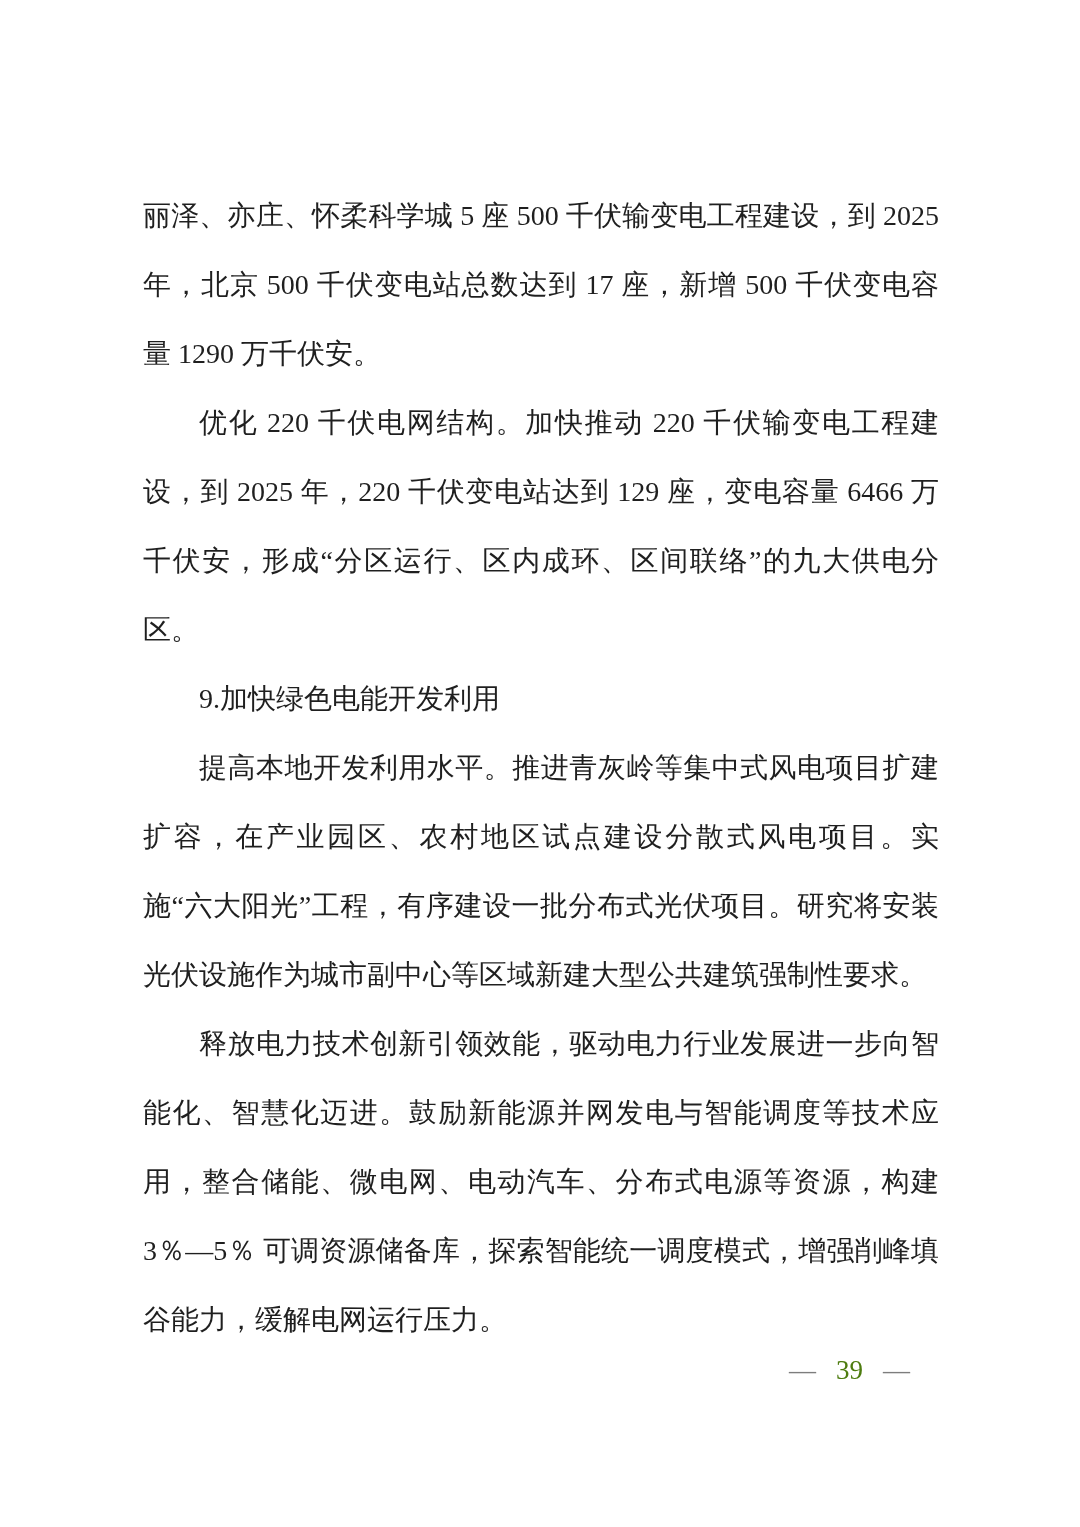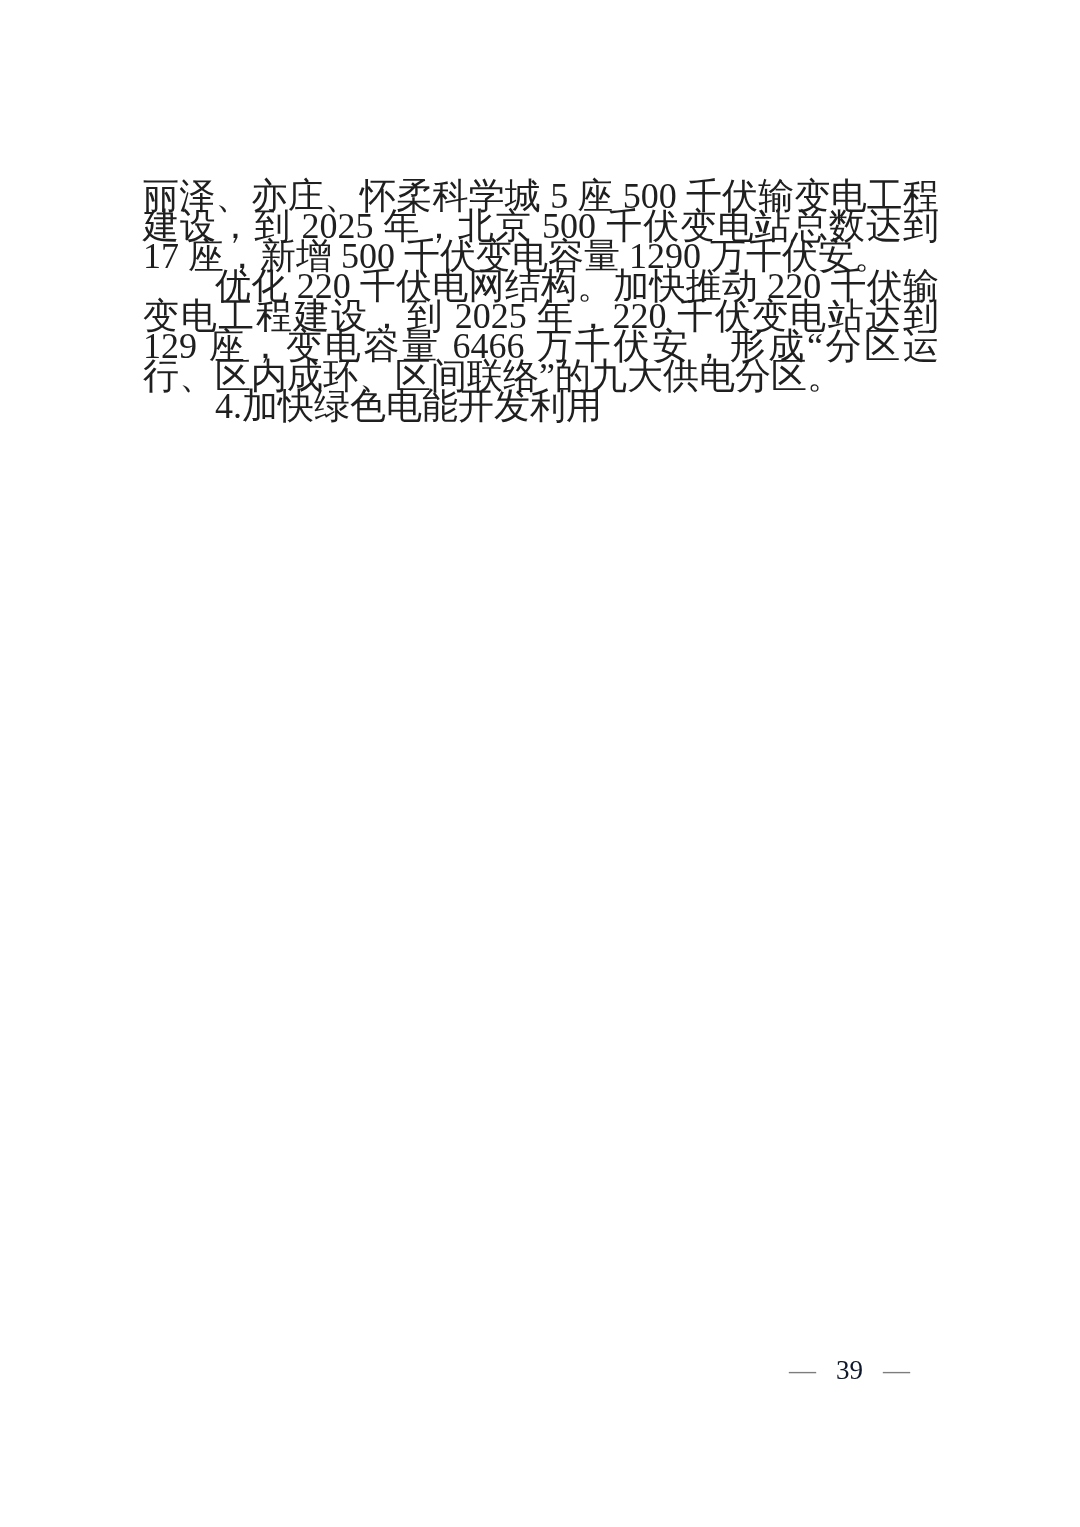--- a/index.html
+++ b/index.html
@@ -17,22 +17,22 @@
     color: #1f1f1f;
   }
   .text-block {
     position: absolute;
     left: 143px;
     top: 181px;
     width: 796px;
   }
   .para {
     margin: 0;
-    font-size: 36px;
-    line-height: 30px;
+    font-size: 28px;
+    line-height: 69px;
     text-align: justify;
     text-justify: inter-ideograph;
     text-indent: 2em;
     color: #1f1f1f;
   }
   .para.no-indent {
     text-indent: 0;
   }
   .para.heading {
     text-align: left;
@@ -43,32 +43,34 @@
     right: 170px;
     display: flex;
     align-items: center;
     font-size: 27px;
     line-height: 40px;
   }
   .page-footer .dash {
     color: #7d7d7d;
   }
   .page-footer .page-num {
-    color: #0f172a;
+    color: #4d7c0f;
     margin: 0 20px;
   }
 </style>
 </head>
 <body>
 
 <div class="page">
   <main class="text-block">
     <p class="para no-indent">丽泽、亦庄、怀柔科学城 5 座 500 千伏输变电工程建设，到 2025 年，北京 500 千伏变电站总数达到 17 座，新增 500 千伏变电容量 1290 万千伏安。</p>
     <p class="para">优化 220 千伏电网结构。加快推动 220 千伏输变电工程建设，到 2025 年，220 千伏变电站达到 129 座，变电容量 6466 万千伏安，形成“分区运行、区内成环、区间联络”的九大供电分区。</p>
-    <p class="para heading">4.加快绿色电能开发利用</p>
+    <p class="para heading">9.加快绿色电能开发利用</p>
+    <p class="para">提高本地开发利用水平。推进青灰岭等集中式风电项目扩建扩容，在产业园区、农村地区试点建设分散式风电项目。实施“六大阳光”工程，有序建设一批分布式光伏项目。研究将安装光伏设施作为城市副中心等区域新建大型公共建筑强制性要求。</p>
+    <p class="para">释放电力技术创新引领效能，驱动电力行业发展进一步向智能化、智慧化迈进。鼓励新能源并网发电与智能调度等技术应用，整合储能、微电网、电动汽车、分布式电源等资源，构建 3％—5％ 可调资源储备库，探索智能统一调度模式，增强削峰填谷能力，缓解电网运行压力。</p>
   </main>
 
   <footer class="page-footer">
     <span class="dash">—</span>
     <span class="page-num">39</span>
     <span class="dash">—</span>
   </footer>
 </div>
 
 </body></html>

